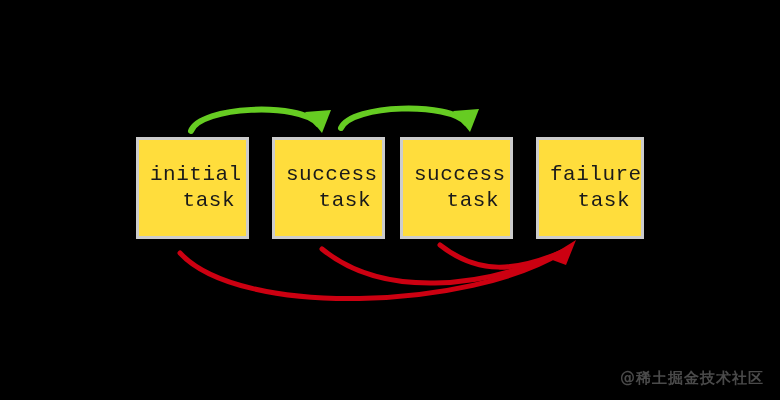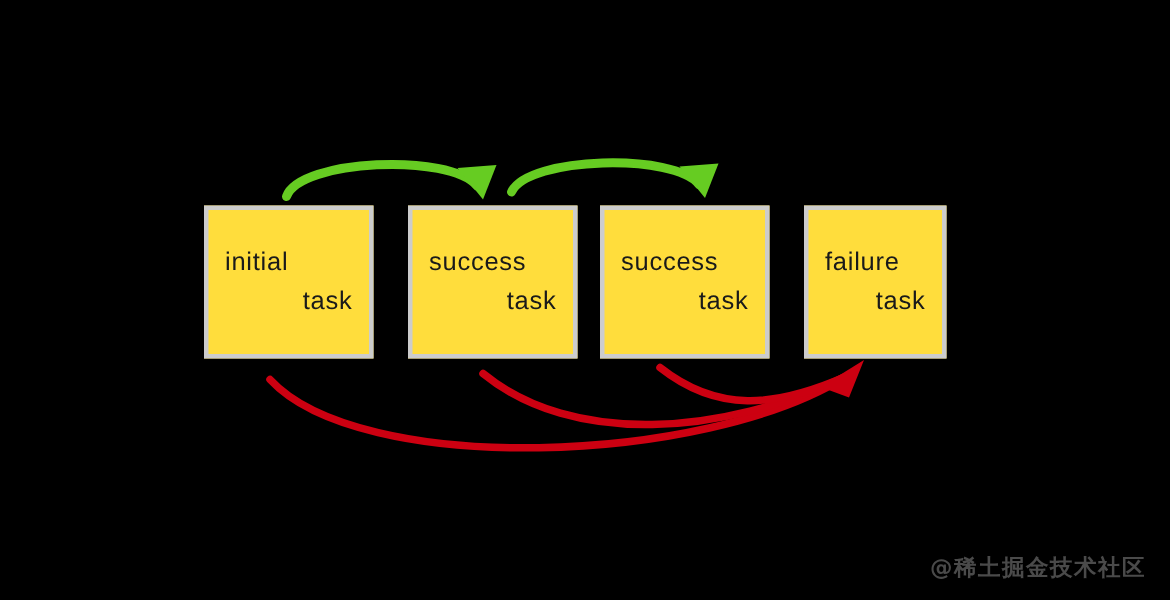--- a/index.html
+++ b/index.html
@@ -31,22 +31,22 @@
     box-sizing: border-box;
     background: #FFDD3C;
     border: 3px solid #CCCCCC;
     display: flex;
     flex-direction: column;
     align-items: center;
     justify-content: center;
     z-index: 3;
   }
   .task-line {
-    font-family: Liberation Sans, sans-serif;
-    font-size: 17px;
+    font-family: Liberation Mono, monospace;
+    font-size: 21px;
     line-height: 26px;
     color: #1A1A1A;
     letter-spacing: 0.5px;
     white-space: nowrap;
   }
   .task-line.line-1 {
     align-self: flex-start;
     margin-left: 11px;
   }
   .task-line.line-2 {
@@ -98,20 +98,20 @@
   <div class="task-box" style="left:272px; top:137px; width:113px; height:102px;">
     <span class="task-line line-1">success</span>
     <span class="task-line line-2">task</span>
   </div>
 
   <div class="task-box" style="left:400px; top:137px; width:113px; height:102px;">
     <span class="task-line line-1">success</span>
     <span class="task-line line-2">task</span>
   </div>
 
-  <div class="task-box" style="left:536px; top:137px; width:95px; height:102px;">
+  <div class="task-box" style="left:536px; top:137px; width:108px; height:102px;">
     <span class="task-line line-1">failure</span>
     <span class="task-line line-2">task</span>
   </div>
 
   <div id="watermark">@稀土掘金技术社区</div>
 
 </div>
 
 </body></html>

